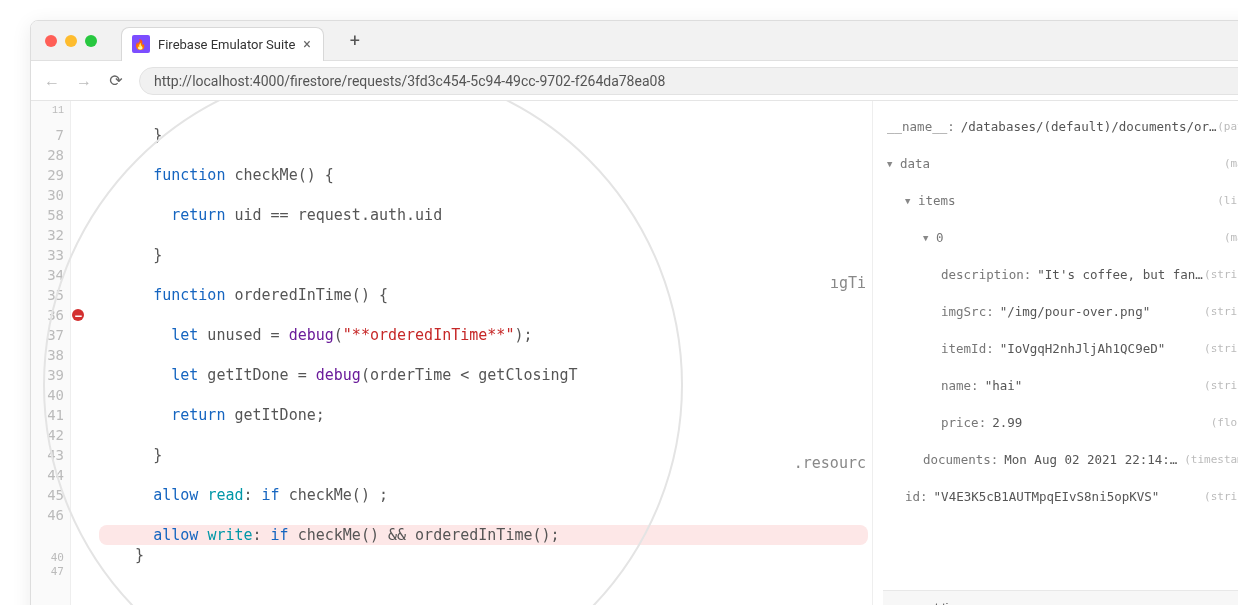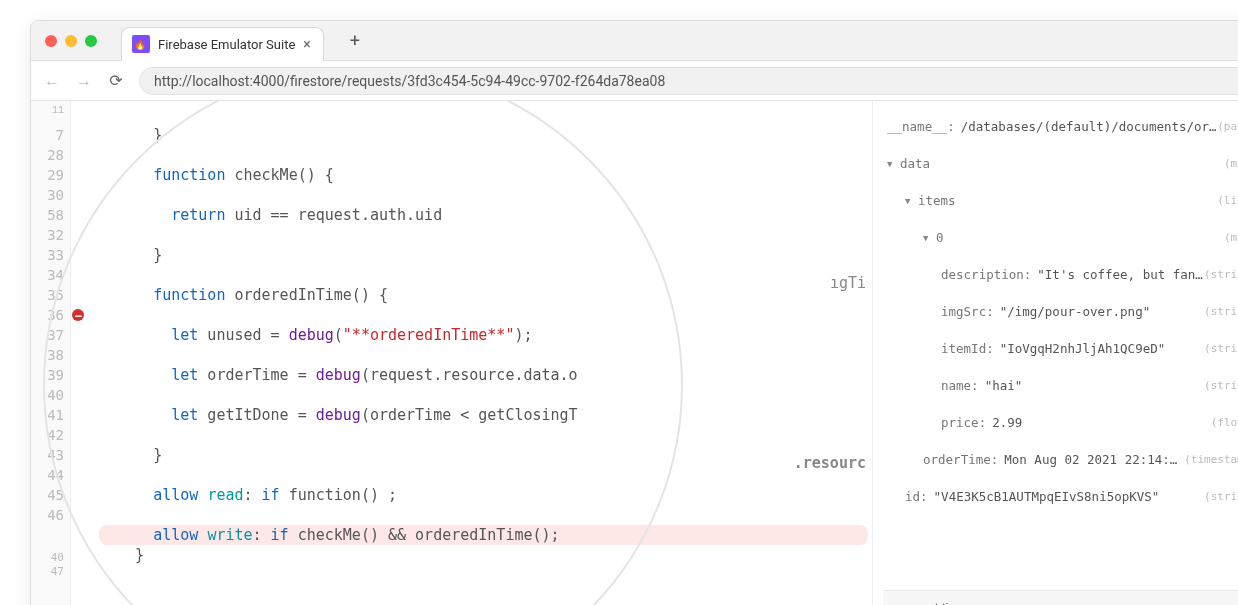--- a/index.html
+++ b/index.html
@@ -41,21 +41,21 @@
   .ins-indent-2 { padding-left: 40px; }
   .ins-indent-3 { padding-left: 58px; }
   .ins-row.gap { margin-bottom: 14px;}
   .caret { display:inline-block; width:10px; color:#888; font-size:9px; margin-right:3px;}
   .req-time { margin-top:auto; background:#f7f7f7; border-top:1px solid #e8e8e8; padding:8px 12px; font-family:-apple-system,sans-serif; font-size:13px; color:#555; display:flex; align-items:center;}
   .req-time .chev { margin-left:auto; color:#888; font-size:12px;}
   .lens-mask { position:absolute; left:12px; top:-36px; width:640px; height:640px; border-radius:50%; border:2px solid #e4e4e4; pointer-events:none; box-shadow: 0 0 0 2000px rgba(255,255,255,0.0);}
   .gutter-bottom { font-size:11px; color:#bbb; line-height:14px;}
   .trailing { position:absolute; right:6px; font-size:15px; color:#888; font-family:ui-monospace,monospace;}
   .trailing.t1 { top: 172px; }
-  .trailing.t2 { top: 352px; font-weight: bold; }
+  .trailing.t2 { top: 352px; }
 </style>
 </head>
 <body>
 
 <div class="browser">
 
   <div class="win-controls">
     <div class="dots">
       <div class="dot red"></div>
       <div class="dot yellow"></div>
@@ -108,24 +108,24 @@
       <div class="gutter-bottom">47</div>
     </div>
 
     <div class="code">
 <div><span>      }</span></div>
 <div><span>      </span><span class="kw">function</span><span> checkMe() {</span></div>
 <div><span>        </span><span class="kw">return</span><span> uid == request.auth.uid</span></div>
 <div><span>      }</span></div>
 <div><span>      </span><span class="kw">function</span><span> orderedInTime() {</span></div>
 <div><span>        </span><span class="kw">let</span><span> unused = </span><span class="fn">debug</span><span>(</span><span class="str">"**orderedInTime**"</span><span>);</span></div>
-<div><span>        </span><span class="kw">let</span><span> orderTime = </span><span class="fn">debug</span><span>(request.resource.data.o</span></div>
 <div><span>        </span><span class="kw">let</span><span> getItDone = </span><span class="fn">debug</span><span>(orderTime &lt; getClosingT</span></div>
+<div><span>        </span><span class="kw">return</span><span> getItDone;</span></div>
 <div><span>      }</span></div>
-<div><span>      </span><span class="kw">allow</span><span> </span><span class="id">read</span><span>: </span><span class="kw">if</span><span> function() ;</span></div>
+<div><span>      </span><span class="kw">allow</span><span> </span><span class="id">read</span><span>: </span><span class="kw">if</span><span> checkMe() ;</span></div>
 <div class="allow-line"><span>      </span><span class="kw">allow</span><span> </span><span class="id">write</span><span>: </span><span class="kw">if</span><span> checkMe() &amp;&amp; orderedInTime();</span></div>
 <div><span>    }</span></div>
 
 
 
 
 
 
 
 
@@ -174,21 +174,21 @@
         <span class="ins-key">name:</span>
         <span class="ins-val">"hai"</span>
         <span class="ins-type">(string)</span>
       </div>
       <div class="ins-row ins-indent-3 gap">
         <span class="ins-key">price:</span>
         <span class="ins-val">2.99</span>
         <span class="ins-type">(float)</span>
       </div>
       <div class="ins-row ins-indent-2 gap">
-        <span class="ins-key">orderTime:</span>
+        <span class="ins-key">documents:</span>
         <span class="ins-val">Mon Aug 02 2021 22:14:46 GM…</span>
         <span class="ins-type">(timestamp)</span>
       </div>
       <div class="ins-row ins-indent-1 gap">
         <span class="ins-key">id:</span>
         <span class="ins-val">"V4E3K5cB1AUTMpqEIvS8ni5opKVS"</span>
         <span class="ins-type">(string)</span>
       </div>
 
       <div class="req-time">

